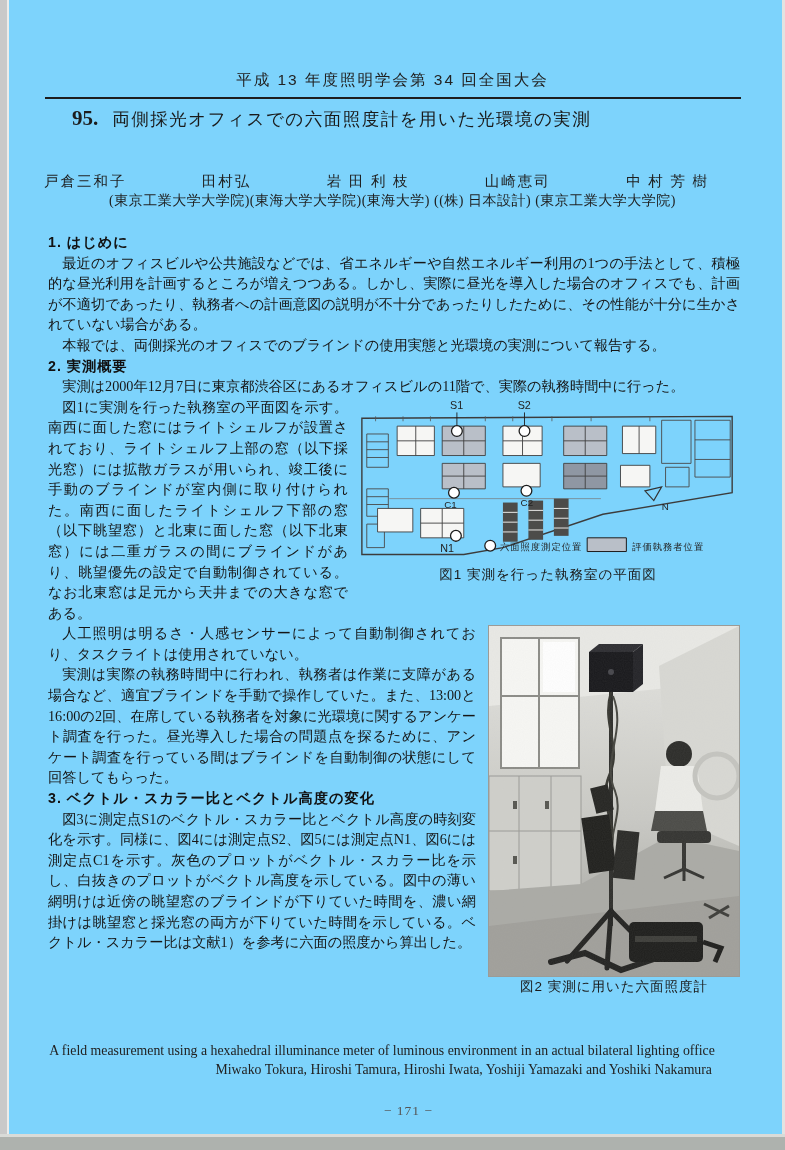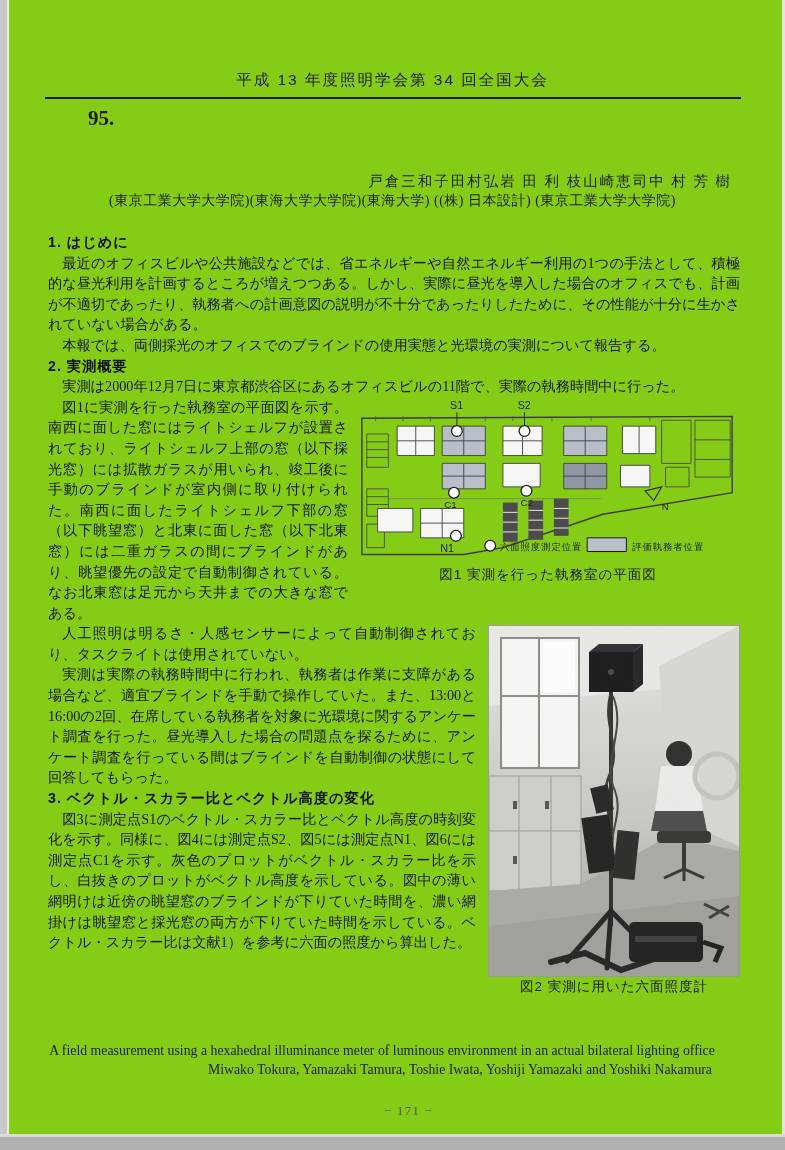--- a/index.html
+++ b/index.html
@@ -1,33 +1,33 @@
 <!DOCTYPE html>
 <html><head>
 <meta charset="utf-8">
 <style>
   html,body{margin:0;padding:0;}
   body{background:#8f938f;font-family:"Liberation Serif","DejaVu Serif",serif;}
-  .page{position:relative;width:785px;height:1150px;background:#84cc16;margin:0 auto;overflow:hidden;color:#1c1c1c;}
+  .page{position:relative;width:785px;height:1150px;background:#7dd3fc;margin:0 auto;overflow:hidden;color:#1c1c1c;}
   
   .edge-left{position:absolute;left:0;top:0;width:7px;height:100%;background:#c9c9c9;}
   .edge-left-inner{position:absolute;left:7px;top:0;width:2px;height:100%;background:#ececea;}
   .edge-right{position:absolute;right:0;top:0;width:3px;height:100%;background:#e3e3e1;}
   .edge-bottom{position:absolute;left:0;bottom:0;width:100%;height:13px;background:#aeb2ae;}
   .edge-bottom-fade{position:absolute;left:0;bottom:13px;width:100%;height:3px;background:#d9dbd8;}
 
   .header-line{position:absolute;top:70px;left:0;width:100%;text-align:center;
     font-family:"Liberation Sans","DejaVu Sans",sans-serif;font-size:15.5px;letter-spacing:2px;color:#222;}
   .rule{position:absolute;top:97px;left:45px;width:696px;height:2px;background:#1d1d1d;}
 
-  .title-row{position:absolute;top:106px;left:88px;display:flex;align-items:baseline;gap:14px;}
+  .title-row{position:absolute;top:106px;left:72px;display:flex;align-items:baseline;gap:14px;}
   .title-num{font-family:"Liberation Serif","DejaVu Serif",serif;font-weight:bold;font-size:21px;}
   .title-text{font-family:"Liberation Sans","DejaVu Sans",sans-serif;font-size:17.5px;font-weight:500;letter-spacing:1.5px;color:#1a1a1a;}
 
-  .authors-row{position:absolute;top:172px;left:67px;width:665px;display:flex;justify-content:flex-end;
+  .authors-row{position:absolute;top:172px;left:44px;width:665px;display:flex;justify-content:space-between;
     font-size:14.5px;letter-spacing:2px;color:#1e1e1e;}
   .affil-row{position:absolute;top:192px;left:0;width:100%;text-align:center;font-size:14px;letter-spacing:.5px;color:#1e1e1e;}
 
   .content{position:absolute;top:232px;left:48px;width:692px;font-size:14.2px;line-height:20.6px;text-align:justify;color:#161616;}
   .content p{margin:0;text-indent:1em;}
   h3.sec{margin:0;font-family:"Liberation Sans","DejaVu Sans",sans-serif;font-size:14.2px;font-weight:700;letter-spacing:1px;color:#111;}
 
   .fig1{float:right;width:384px;margin:0 0 4px 8px;}
   .fig1 svg{display:block;width:384px;height:168px;}
   .fig-caption{font-family:"Liberation Sans","DejaVu Sans",sans-serif;font-size:13.5px;letter-spacing:1px;text-align:center;color:#1a1a1a;}
@@ -54,20 +54,21 @@
   <div class="edge-left-inner"></div>
   <div class="edge-right"></div>
   <div class="edge-bottom-fade"></div>
   <div class="edge-bottom"></div>
 
   <div class="header-line">平成 13 年度照明学会第 34 回全国大会</div>
   <div class="rule"></div>
 
   <div class="title-row">
     <span class="title-num">95.</span>
+    <span class="title-text">両側採光オフィスでの六面照度計を用いた光環境の実測</span>
   </div>
 
   <div class="authors-row">
     <span>戸倉三和子</span>
     <span>田村弘</span>
     <span>岩 田 利 枝</span>
     <span>山崎恵司</span>
     <span>中 村 芳 樹</span>
   </div>
   <div class="affil-row">(東京工業大学大学院)(東海大学大学院)(東海大学) ((株) 日本設計) (東京工業大学大学院)</div>
@@ -298,17 +299,17 @@
 
     <p>人工照明は明るさ・人感センサーによって自動制御されており、タスクライトは使用されていない。</p>
     <p>実測は実際の執務時間中に行われ、執務者は作業に支障がある場合など、適宜ブラインドを手動で操作していた。また、13:00と16:00の2回、在席している執務者を対象に光環境に関するアンケート調査を行った。昼光導入した場合の問題点を探るために、アンケート調査を行っている間はブラインドを自動制御の状態にして回答してもらった。</p>
 
     <h3 class="sec">3. ベクトル・スカラー比とベクトル高度の変化</h3>
     <p>図3に測定点S1のベクトル・スカラー比とベクトル高度の時刻変化を示す。同様に、図4には測定点S2、図5には測定点N1、図6には測定点C1を示す。灰色のプロットがベクトル・スカラー比を示し、白抜きのプロットがベクトル高度を示している。図中の薄い網明けは近傍の眺望窓のブラインドが下りていた時間を、濃い網掛けは眺望窓と採光窓の両方が下りていた時間を示している。ベクトル・スカラー比は文献1）を参考に六面の照度から算出した。</p>
   </div>
 
   <div class="eng-block">
     <div class="eng-title">A field measurement using a hexahedral illuminance meter of luminous environment in an actual bilateral lighting office</div>
-    <div class="eng-authors">Miwako Tokura, Yamazaki Tamura, Toshie Iwata, Yoshiji Yamazaki and Yoshiki Nakamura</div>
+    <div class="eng-authors">Miwako Tokura, Hiroshi Tamura, Hiroshi Iwata, Yoshiji Yamazaki and Yoshiki Nakamura</div>
   </div>
 
   <div class="page-num">− 171 −</div>
 </div>
 
 </body></html>

